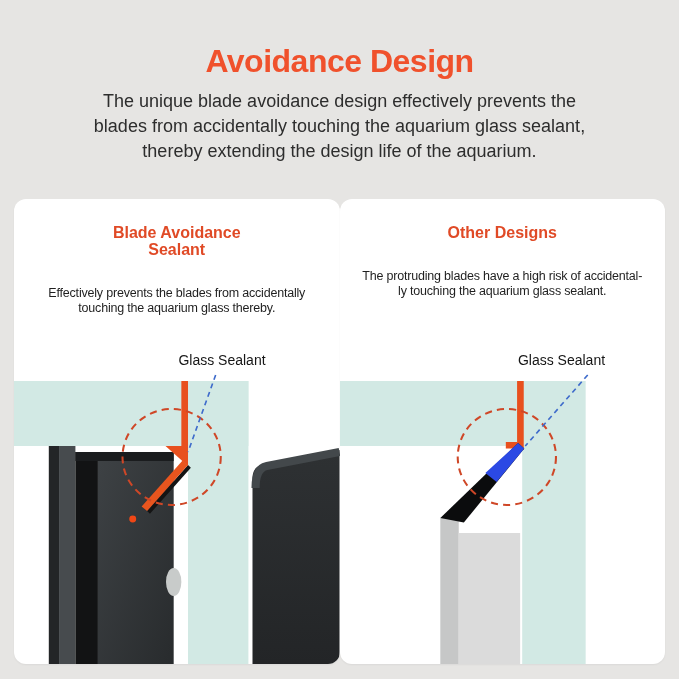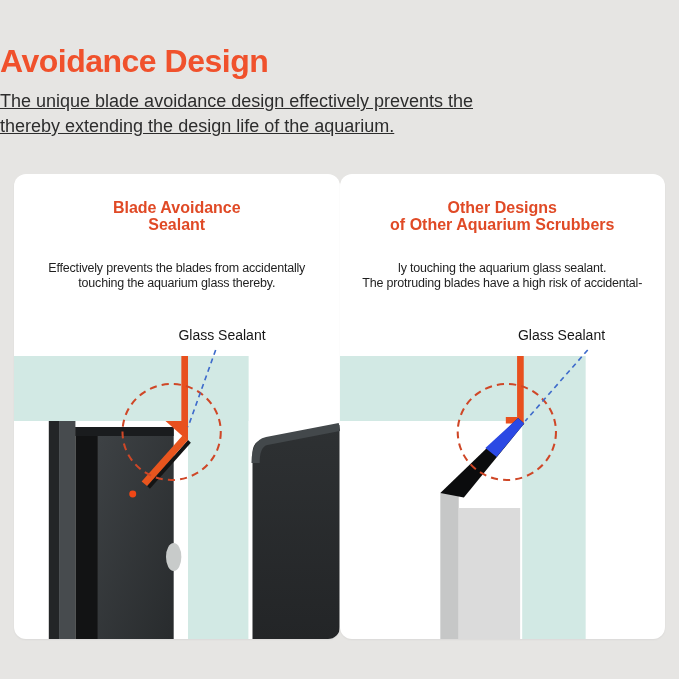--- a/index.html
+++ b/index.html
@@ -3,27 +3,27 @@
 <meta charset="utf-8">
 <style>
   html,body{margin:0;padding:0;}
   body{
     width:679px;height:679px;
     font-family:"Liberation Sans", sans-serif;
     background:#E6E5E3;
     overflow:hidden;
     -webkit-font-smoothing:antialiased;
   }
-  .header{ padding-top:41px; }
+  .header{ text-align:center; padding-top:41px; }
   .title{
     margin:0; font-size:32px; line-height:40px; font-weight:bold;
     letter-spacing:-0.5px; color:#F0512C;
   }
   .subtitle{ margin-top:8px; color:#2D2D2D; font-size:18px; line-height:25px; }
-  .subtitle div{ white-space:nowrap;text-decoration:underline; }
+  .subtitle div{ white-space:nowrap; }
 
   .panels{
     display:flex; gap:0; margin:35px 14px 0 14px;
   }
   .panel{
     position:relative; flex:1; height:465px; background:#FFFFFF;
     border-radius:12px; overflow:hidden;
     box-shadow:0 1px 2px rgba(0,0,0,0.05);
   }
   .p-heading{
@@ -43,20 +43,21 @@
 </style>
 </head>
 <body>
 
 <div class="page">
 
   <header class="header">
     <h1 class="title">Avoidance Design</h1>
     <div class="subtitle">
       <div>The unique blade avoidance design effectively prevents the</div>
+      <div>blades from accidentally touching the aquarium glass sealant,</div>
       <div>thereby extending the design life of the aquarium.</div>
     </div>
   </header>
 
   <main class="panels">
 
     <section class="panel">
       <div class="p-heading">
         <div>Blade Avoidance</div>
         <div>Sealant</div>
@@ -100,25 +101,24 @@
         <path d="M164.7,87.4 L170,92 L130,138 L124.7,133.4 Z" fill="#E8551E"></path>
 
         <circle cx="154" cy="84" r="48" fill="none" stroke="#CF4727" stroke-width="2" stroke-dasharray="7 5"></circle>
         <path d="M197,2 L170,79" stroke="#3E6BCB" stroke-width="1.6" stroke-dasharray="5 4" fill="none"></path>
       </svg>
     </section>
 
     <section class="panel">
       <div class="p-heading">
         <div>Other Designs</div>
-        <div>of Other Aquarium Scrubbers</div>
       </div>
       <div class="p-body">
+        <div>The protruding blades have a high risk of accidental-</div>
         <div>ly touching the aquarium glass sealant.</div>
-        <div>The protruding blades have a high risk of accidental-</div>
       </div>
       <div class="callout" style="left:222px">Glass Sealant</div>
 
       <svg class="illus" viewBox="0 0 318 291" preserveAspectRatio="none">
 
         <rect x="0" y="8" width="178" height="65" fill="#D2E9E4"></rect>
         <rect x="178" y="8" width="62" height="283" fill="#D2E9E4"></rect>
 
         <rect x="98" y="145" width="18" height="146" fill="#C6C7C7"></rect>
         <rect x="116" y="160" width="60" height="131" fill="#DBDBDB"></rect>

